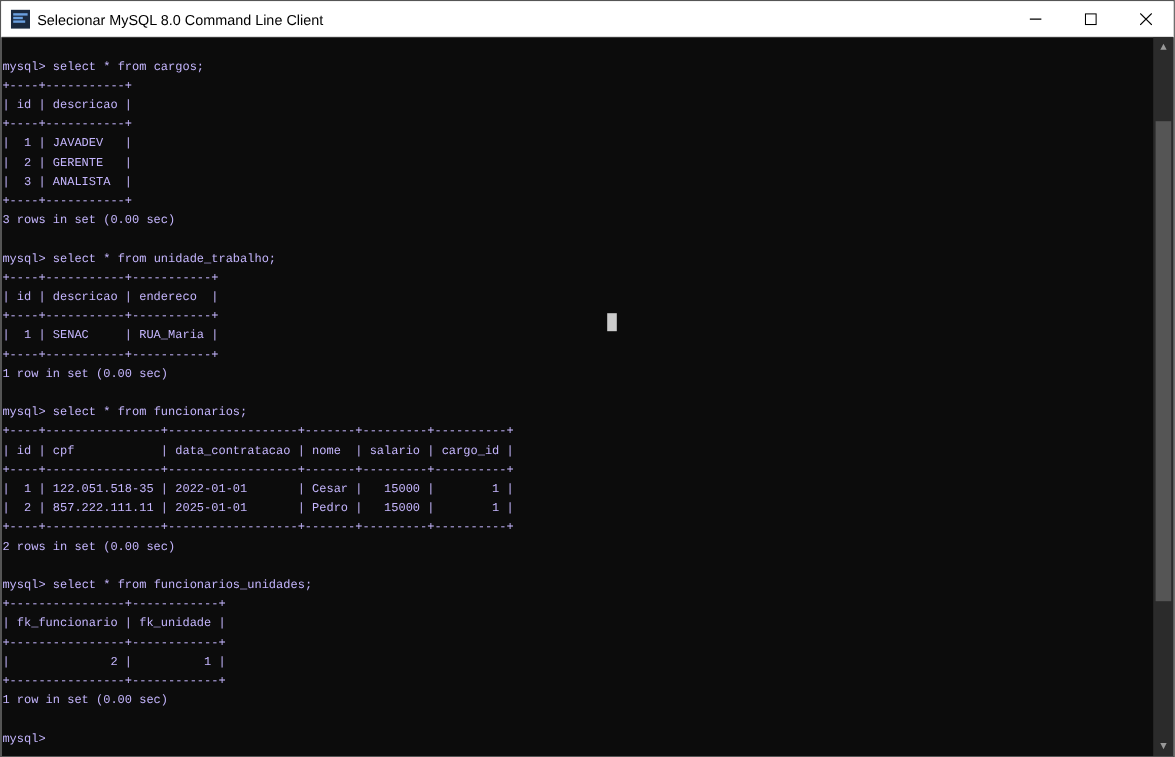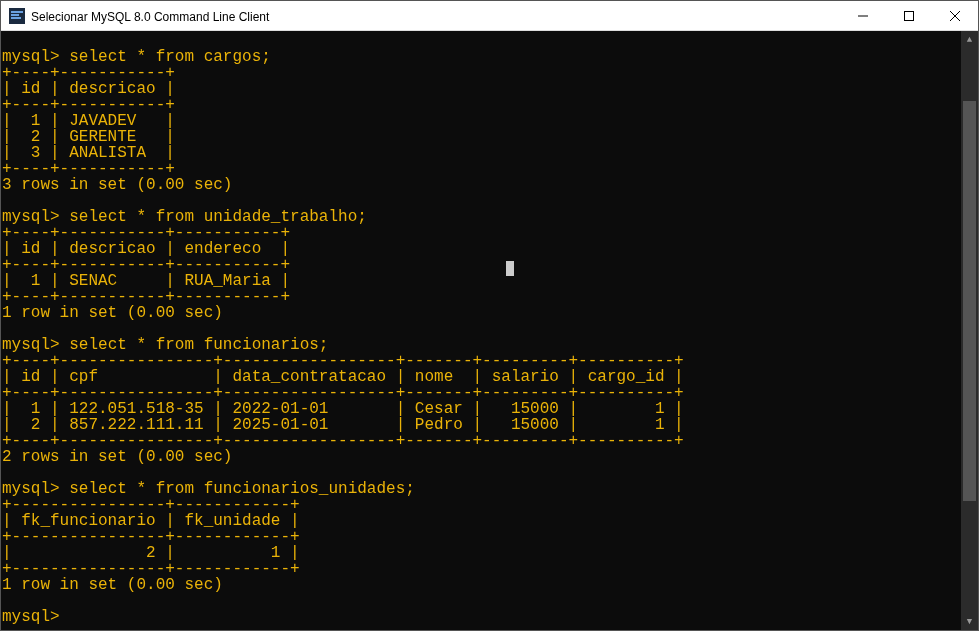--- a/index.html
+++ b/index.html
@@ -54,25 +54,25 @@
     cursor: pointer;
   }
   .terminal-wrap {
     position: relative;
     height: calc(100% - 30px);
     background: #0c0c0c;
     display:flex;
   }
   .terminal {
     flex: 1 1 auto;
-    color: #eab308;
+    color: #c4b5fd;
     padding: 2px 0 2px 1px;
     white-space: pre;
     line-height: 16px;
-    font-size: 16px;
+    font-size: 10px;
     overflow: hidden;
   }
   .scrollbar {
     width: 17px;
     background: #2b2b2b;
     position: relative;
     flex: 0 0 17px;
   }
   .scroll-up, .scroll-down {
     position: absolute;

